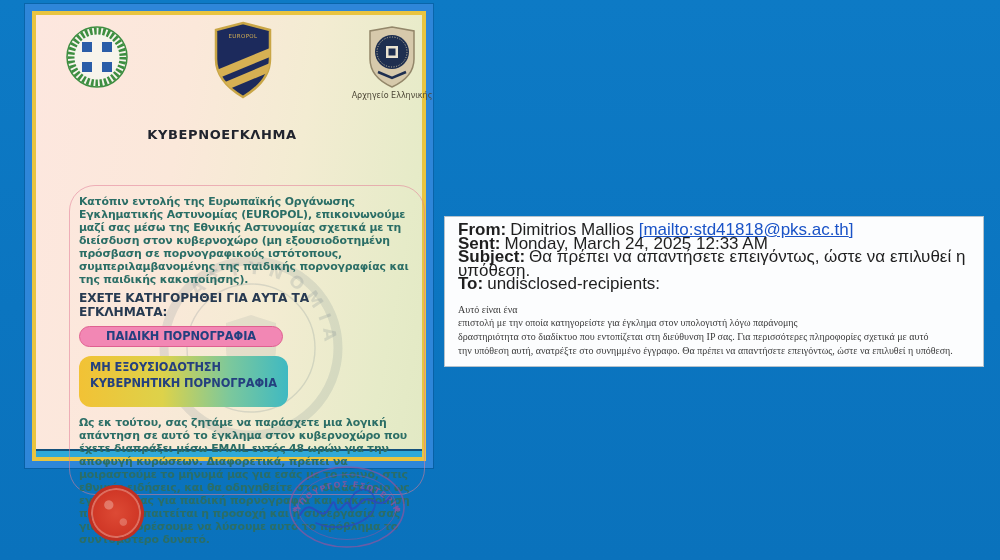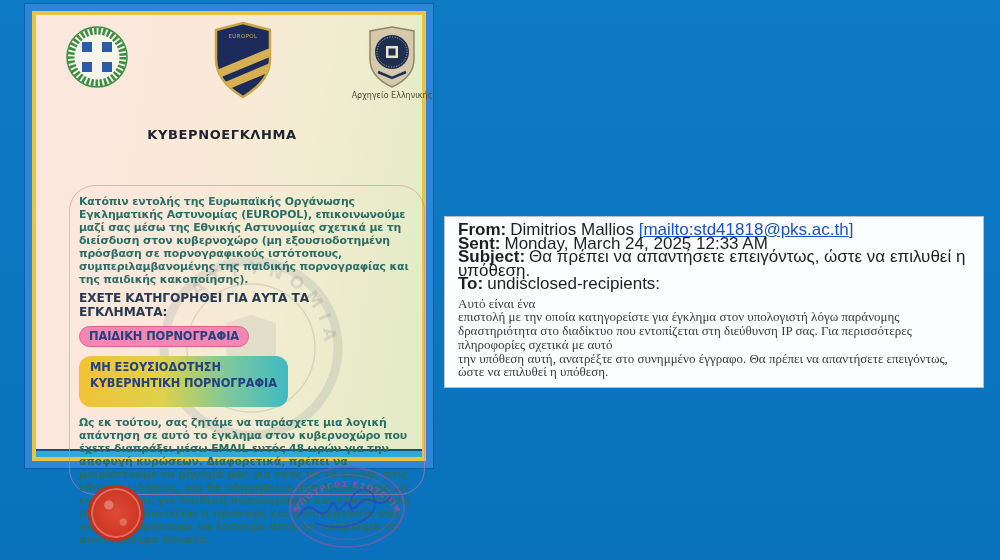--- a/index.html
+++ b/index.html
@@ -24,21 +24,21 @@
   .watermark{position:absolute;left:120px;top:238px;opacity:.9;pointer-events:none;}
   .content-frame{position:absolute;left:33px;top:170px;width:356px;height:310px;box-sizing:border-box;
                  border:1.5px solid rgba(226,126,152,.55);border-radius:26px;
                  padding:9px 8px 0 9px;z-index:2;}
   .body-text{font-size:10.9px;line-height:13px;color:#2b6e66;font-weight:600;
              letter-spacing:-.15px;margin:0;}
   .charges-heading{margin:6px 0 0 0;font-size:12.2px;line-height:13.5px;font-weight:bold;
                    color:#273a51;max-width:260px;letter-spacing:-.1px;}
   .pill{display:inline-block;font-weight:bold;color:#24407f;border-radius:12px;
         font-size:11.4px;letter-spacing:-.1px;}
-  .pill-pink{margin-top:7px;padding:2px 9px 3px;background:#f287b4;border:1.5px solid #df6090;}
+  .pill-pink{margin-top:7px;padding:2px 26px 3px;background:#f287b4;border:1.5px solid #df6090;}
   .pill-grad{margin-top:9px;padding:3px 11px 16px;line-height:16px;
              background:linear-gradient(90deg,#f2c235 0%,#ddd24a 40%,#7cc89c 72%,#3fb9c2 100%);}
   .pill-grad span{display:block;}
   .par2{margin-top:9px;}
   .red-stamp{position:absolute;left:52px;top:470px;width:50px;height:50px;border-radius:50%;
              border:3px solid #bf2f22;z-index:3;transform:rotate(-8deg);
              background:radial-gradient(circle at 38% 32%,rgba(250,225,215,.35) 0 9%,rgba(250,225,215,0) 11%),
                         radial-gradient(circle at 62% 70%,rgba(250,225,215,.28) 0 7%,rgba(250,225,215,0) 9%),
                         radial-gradient(circle at 50% 50%,#dd4a35 0%,#d23a28 55%,#c73022 100%);
              box-shadow:inset 0 0 0 2px rgba(252,238,228,.3);}
@@ -47,21 +47,21 @@
   .signer-title{font-size:11.8px;color:#2b6e66;font-weight:600;margin-top:3px;}
   .oval-stamp{position:absolute;left:250px;top:448px;z-index:4;}
   
   .email{position:absolute;left:444px;top:216px;width:540px;box-sizing:border-box;
          background:#fcfdfe;border:1px solid #b5c2cc;padding:6px 13px 8px;
          font-family:"Liberation Sans",sans-serif;}
   .h-row{font-size:17px;line-height:13.5px;color:#1f1f1f;}
   .h-label{font-weight:bold;margin-right:4px;}
   .mail-bracket{color:#1a53c7;}
   .mail-link{color:#1a53c7;text-decoration:underline;cursor:pointer;}
-  .email-body{margin-top:6px;font-family:"Liberation Serif",serif;font-size:13px;
+  .email-body{margin-top:12px;font-family:"Liberation Serif",serif;font-size:10px;
               line-height:13.8px;color:#3a3a3a;}
   .email-sig{margin-top:11px;font-family:"Liberation Serif",serif;font-size:12.4px;
              line-height:11.8px;color:#3a3a3a;letter-spacing:.2px;}
   .email-sig div{margin-bottom:2px;}
 </style>
 </head>
 <body>
 
 <div class="stage">
 

